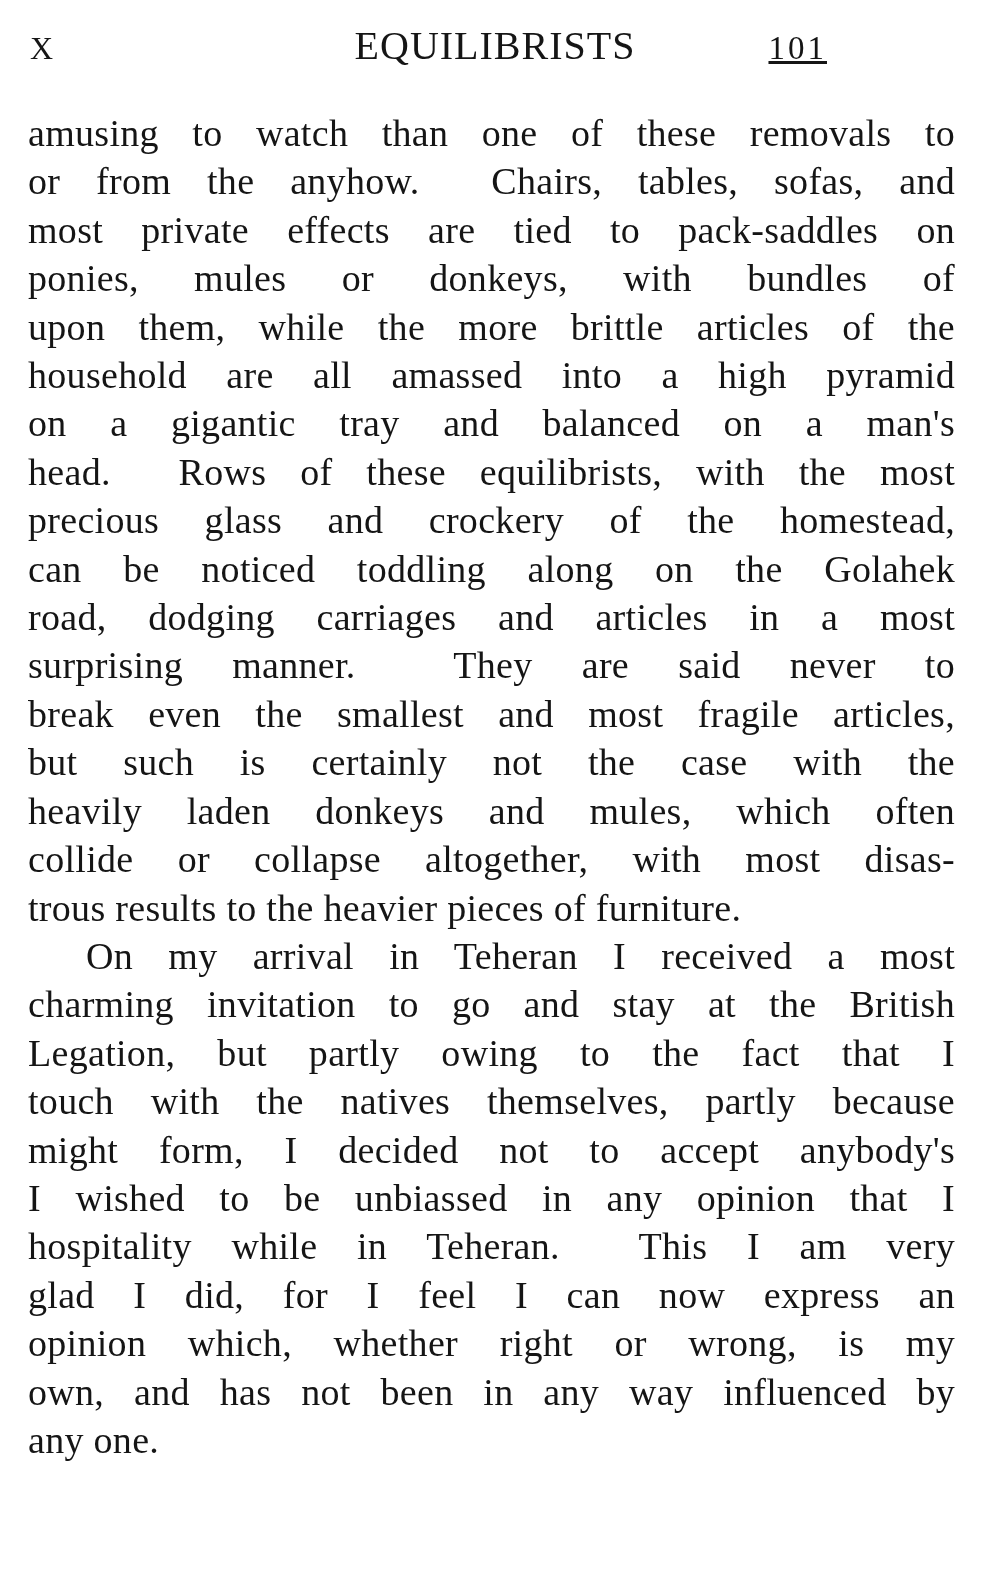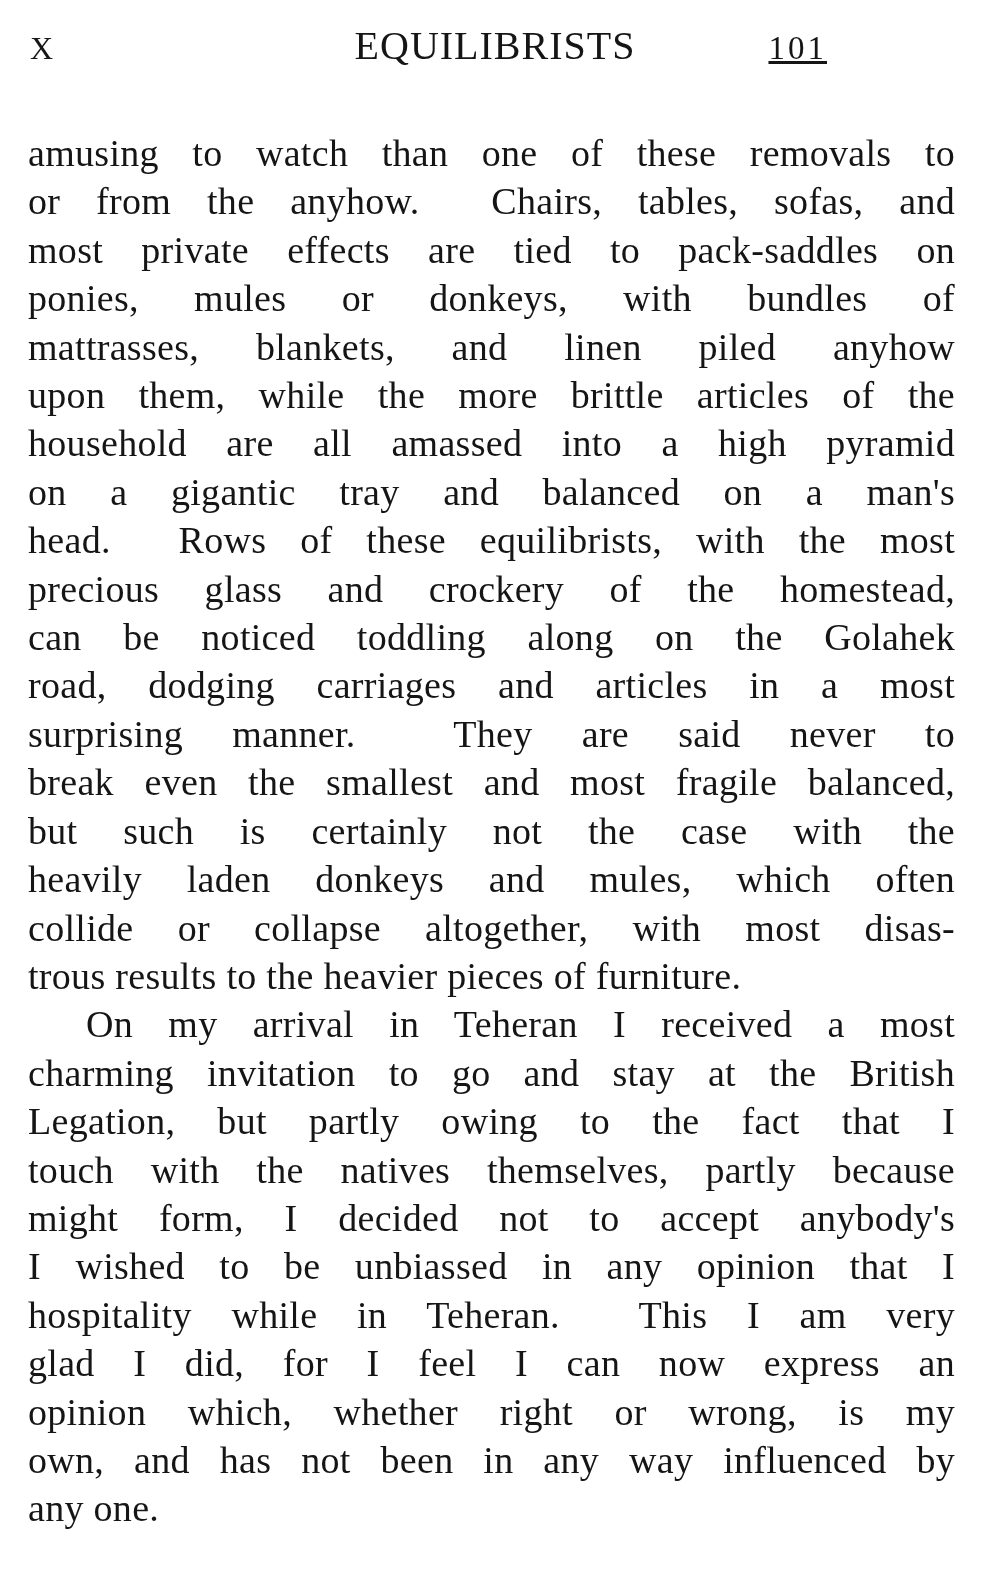--- a/index.html
+++ b/index.html
@@ -35,21 +35,21 @@
     text-align: left;
   }
   .page-number {
     font-size: 33px;
     letter-spacing: 3px;
     text-align: center;
     font-variant-numeric: oldstyle-nums;
     text-decoration: underline;
   }
   .page-body {
-    margin-top: 60px;
+    margin-top: 40px;
     padding-left: 28px;
     padding-right: 45px;
   }
   .paragraph { }
   .line {
     font-size: 38px;
     line-height: 48.4px;
     letter-spacing: 0.3px;
     white-space: pre-wrap;
     text-align: justify;
@@ -73,30 +73,29 @@
     <div class="running-title">EQUILIBRISTS</div>
     <div class="side page-number">101</div>
   </div>
 
   <main class="page-body">
       <div class="paragraph">
         <div class="line">amusing to watch than one of these removals to</div>
         <div class="line">or from the anyhow.  Chairs, tables, sofas, and</div>
         <div class="line">most private effects are tied to pack-saddles on</div>
         <div class="line">ponies, mules or donkeys, with bundles of</div>
-        <div class="line">mattrasses, blankets, and linen piled anyhow</div>
         <div class="line">upon them, while the more brittle articles of the</div>
         <div class="line">household are all amassed into a high pyramid</div>
         <div class="line">on a gigantic tray and balanced on a man's</div>
         <div class="line">head.  Rows of these equilibrists, with the most</div>
         <div class="line">precious glass and crockery of the homestead,</div>
         <div class="line">can be noticed toddling along on the Golahek</div>
         <div class="line">road, dodging carriages and articles in a most</div>
         <div class="line">surprising manner.  They are said never to</div>
-        <div class="line">break even the smallest and most fragile balanced,</div>
+        <div class="line">break even the smallest and most fragile articles,</div>
         <div class="line">but such is certainly not the case with the</div>
         <div class="line">heavily laden donkeys and mules, which often</div>
         <div class="line">collide or collapse altogether, with most disas-</div>
         <div class="line last">trous results to the heavier pieces of furniture.</div>
       </div>
       <div class="paragraph">
         <div class="line indent">On my arrival in Teheran I received a most</div>
         <div class="line">charming invitation to go and stay at the British</div>
         <div class="line">Legation, but partly owing to the fact that I</div>
         <div class="line">touch with the natives themselves, partly because</div>

